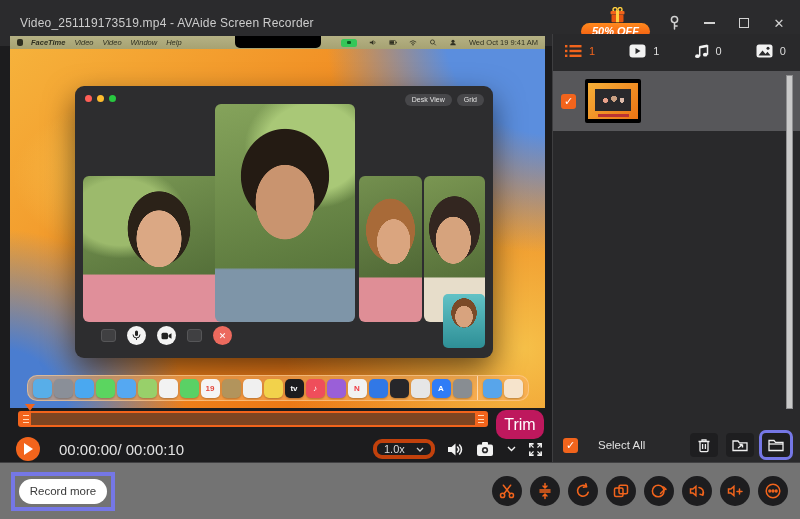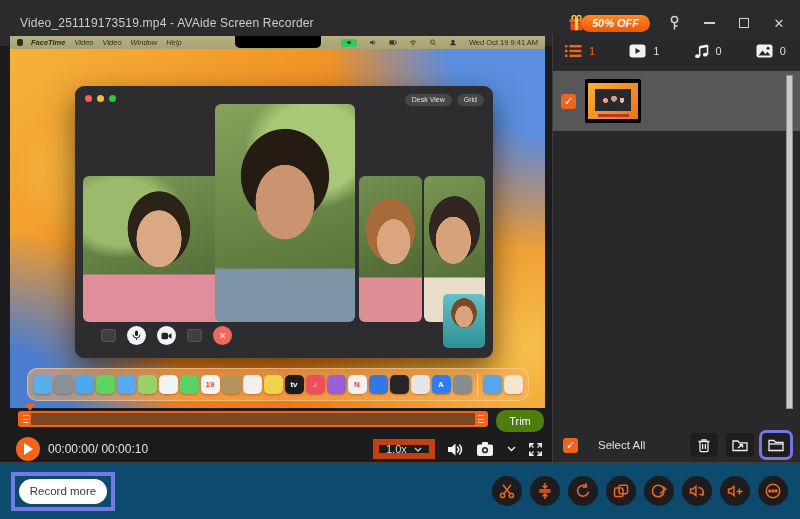--- a/index.html
+++ b/index.html
@@ -3,21 +3,21 @@
 <meta charset="utf-8">
 <style>
   html,body{margin:0;padding:0;background:#111;}
   *{box-sizing:border-box;font-family:"Liberation Sans","DejaVu Sans",sans-serif;}
   .app{position:relative;width:800px;height:519px;background:#1c1c1e;overflow:hidden;}
 
   
   .titlebar{position:absolute;left:0;top:0;width:800px;height:46px;background:#2b2b2d;display:flex;align-items:center;}
   .tb-title{margin-left:20px;font-size:12px;color:#cccccc;letter-spacing:.2px;}
   .tb-right{margin-left:auto;display:flex;align-items:center;gap:13px;margin-right:10px;}
-  .promo{display:flex;align-items:center;cursor:pointer;}
+  .promo{display:flex;align-items:center;cursor:pointer;flex-direction:column;}
   .promo-pill{margin-left:-4px;background:linear-gradient(180deg,#ff8a1e,#f2540e);color:#fff;font-size:11px;font-weight:bold;font-style:italic;padding:2px 11px 3px;border-radius:10px;}
   .winbtn{width:22px;height:22px;display:flex;align-items:center;justify-content:center;color:#d2d2d2;font-size:13px;cursor:pointer;}
   .min-line{width:11px;height:2px;background:#d2d2d2;}
   .max-box{width:10px;height:10px;border:1.5px solid #d2d2d2;}
 
   
   .preview{position:absolute;left:10px;top:36px;width:535px;height:372px;overflow:hidden;background:
     radial-gradient(ellipse 45% 35% at 32% 38%,#fbd35e 0%,rgba(251,211,94,0) 70%),
     radial-gradient(circle at 101% -2%,#5b8ede 0%,#5b8ede 16%,rgba(91,142,222,0) 34%),
     radial-gradient(circle at -2% 102%,#4a7dd0 0%,#4a7dd0 10%,rgba(74,125,208,0) 28%),
@@ -67,39 +67,39 @@
   .ft-controls{position:absolute;left:26px;bottom:13px;display:flex;align-items:center;gap:11px;}
   .ftc-sq{width:15px;height:13px;background:#404042;border:1px solid #565658;border-radius:3px;}
   .ftc-circle{width:19px;height:19px;border-radius:50%;background:#f4f4f4;display:flex;align-items:center;justify-content:center;}
   .ftc-end{width:19px;height:19px;border-radius:50%;background:#ec6a5e;color:#fff;font-size:9px;display:flex;align-items:center;justify-content:center;font-weight:bold;}
   .ft-self{position:absolute;right:8px;bottom:10px;width:42px;height:54px;border-radius:5px;background:
     radial-gradient(ellipse 9px 11px at 50% 42%,#d8a37e 0 97%,rgba(216,163,126,0) 99%),
     radial-gradient(ellipse 13px 15px at 50% 35%,#7a4a28 0 97%,rgba(122,74,40,0) 99%),
     linear-gradient(180deg,#62c2c6,#2e8f96);}
 
   
-  .dock{position:absolute;left:50%;transform:translateX(-50%);bottom:7px;height:33px;background:rgba(252,174,96,.55);border:1px solid rgba(255,214,160,.55);border-radius:10px;display:flex;align-items:center;gap:2px;padding:0 5px;}
+  .dock{position:absolute;left:50%;transform:translateX(-50%);bottom:7px;height:26px;background:rgba(252,174,96,.55);border:1px solid rgba(255,214,160,.55);border-radius:10px;display:flex;align-items:center;gap:2px;padding:0 5px;}
   .dock-icon{width:19px;height:19px;border-radius:5px;flex:0 0 auto;display:flex;align-items:center;justify-content:center;font-size:8px;font-weight:bold;box-shadow:0 1px 2px rgba(0,0,0,.25);}
   .dock-sep{width:1px;height:24px;background:rgba(255,255,255,.55);margin:0 3px;flex:0 0 auto;}
 
   
   .marker{position:absolute;left:25px;top:404px;width:0;height:0;border:5px solid transparent;border-top:7px solid #f2641c;}
   .track{position:absolute;left:18px;top:411px;width:470px;height:16px;border:2px solid #f2641c;border-radius:3px;background:#7d4522;display:flex;}
   .grip{width:11px;background:#f2641c;display:flex;align-items:center;justify-content:center;cursor:ew-resize;}
   .grip i{display:block;width:6px;height:9px;background:repeating-linear-gradient(to bottom,#ffd9b8 0 1px,rgba(0,0,0,0) 1px 3.5px);}
   .track-fill{flex:1;}
-  .trim-btn{position:absolute;left:496px;top:410px;width:48px;height:22px;background:#4d7c0f;border-radius:10px;color:#fff;font-size:11px;display:flex;align-items:center;justify-content:center;cursor:pointer;}
+  .trim-btn{position:absolute;left:496px;top:410px;width:48px;height:29px;background:#be185d;border-radius:10px;color:#fff;font-size:16px;display:flex;align-items:center;justify-content:center;cursor:pointer;}
 
   
   .controls-row{position:absolute;left:0;top:436px;width:552px;height:26px;display:flex;align-items:center;}
   .play-btn{margin-left:16px;width:24px;height:24px;border-radius:50%;background:#f2641c;display:flex;align-items:center;justify-content:center;cursor:pointer;flex:0 0 auto;}
   .play-tri{width:0;height:0;border:6px solid transparent;border-left:9px solid #fff;margin-left:6px;}
-  .time{margin-left:8px;font-size:12px;color:#e2e2e2;}
+  .time{margin-left:19px;font-size:15px;color:#e2e2e2;}
   .right-controls{margin-left:auto;margin-right:8px;display:flex;align-items:center;gap:11px;}
-  .speed{width:62px;height:20px;border:6px solid #c2410c;border-radius:0;color:#ddd;font-size:11px;display:flex;align-items:center;justify-content:space-between;padding:0 7px;cursor:pointer;}
+  .speed{width:62px;height:20px;border:4px solid #c2410c;border-radius:9px;color:#ddd;font-size:11px;display:flex;align-items:center;justify-content:space-between;padding:0 7px;cursor:pointer;}
   .icon-btn{display:flex;align-items:center;cursor:pointer;}
 
   
   .sidebar{position:absolute;left:552px;top:34px;width:248px;height:428px;background:#29292b;border-left:1px solid #3e3e40;}
   .tabs{display:flex;align-items:center;height:34px;padding:0 14px 0 12px;justify-content:space-between;}
   .tab{display:flex;align-items:center;gap:7px;cursor:pointer;}
   .tab-count{font-size:11px;color:#dddddd;}
   .tab-count.active{color:#f2641c;}
   .file-item{position:relative;margin-top:3px;height:60px;background:#57575a;display:flex;align-items:center;padding:0 16px 0 8px;cursor:pointer;}
   .checkbox{width:15px;height:15px;background:#f2641c;border-radius:3px;color:#fff;font-size:11px;font-weight:bold;display:flex;align-items:center;justify-content:center;flex:0 0 auto;cursor:pointer;}
@@ -115,21 +115,21 @@
   .file-name{font-size:10px;color:#ececec;white-space:nowrap;}
   .file-sub{display:flex;justify-content:space-between;margin-top:9px;font-size:10px;color:#c4c4c6;}
   .scrollbar{position:absolute;right:7px;top:41px;width:7px;height:334px;background:#c9c9c9;border:1px solid #8f8f91;cursor:grab;}
   .sidebar-bottom{position:absolute;left:0;bottom:2px;width:100%;height:30px;display:flex;align-items:center;padding:0 10px;}
   .selall-label{margin-left:20px;font-size:11.5px;color:#e0e0e0;}
   .sb-actions{margin-left:auto;display:flex;align-items:center;gap:8px;}
   .sq-btn{width:28px;height:24px;background:#1e1e20;border-radius:4px;display:flex;align-items:center;justify-content:center;cursor:pointer;}
   .hl{outline:3px solid #7577e6;}
 
   
-  .footer{position:absolute;left:0;top:462px;width:800px;height:57px;background:#0c4a6e;border-top:1px solid #404042;display:flex;align-items:center;}
+  .footer{position:absolute;left:0;top:462px;width:800px;height:57px;background:#737373;border-top:1px solid #404042;display:flex;align-items:center;}
   .rm-wrap{margin-left:11px;border:4px solid #7577e6;padding:3px 4px;}
   .record-more{width:88px;height:25px;background:#fff;border-radius:13px;color:#3a3a3a;font-size:11.5px;display:flex;align-items:center;justify-content:center;cursor:pointer;}
   .record-again{margin-left:12px;width:92px;height:25px;border:1px solid #b55a28;border-radius:13px;color:#e6e6e6;font-size:11.5px;display:flex;align-items:center;justify-content:center;background:transparent;cursor:pointer;}
   .actions{margin-left:auto;margin-right:12px;display:flex;gap:8px;}
   .action-btn{width:30px;height:30px;border-radius:50%;background:#1d1d1f;display:flex;align-items:center;justify-content:center;cursor:pointer;}
 </style>
 </head>
 <body>
 
 <div class="app">

